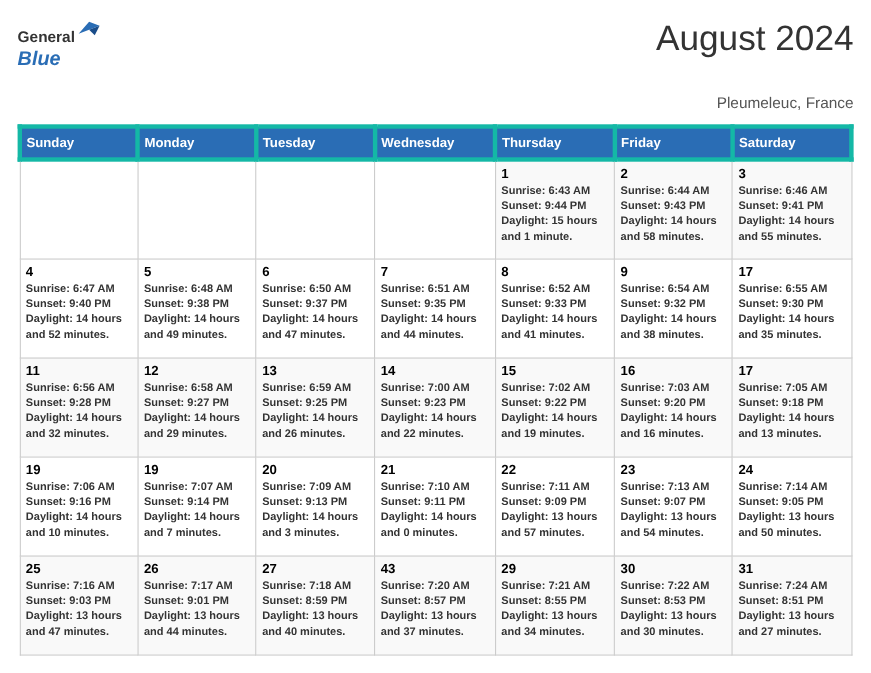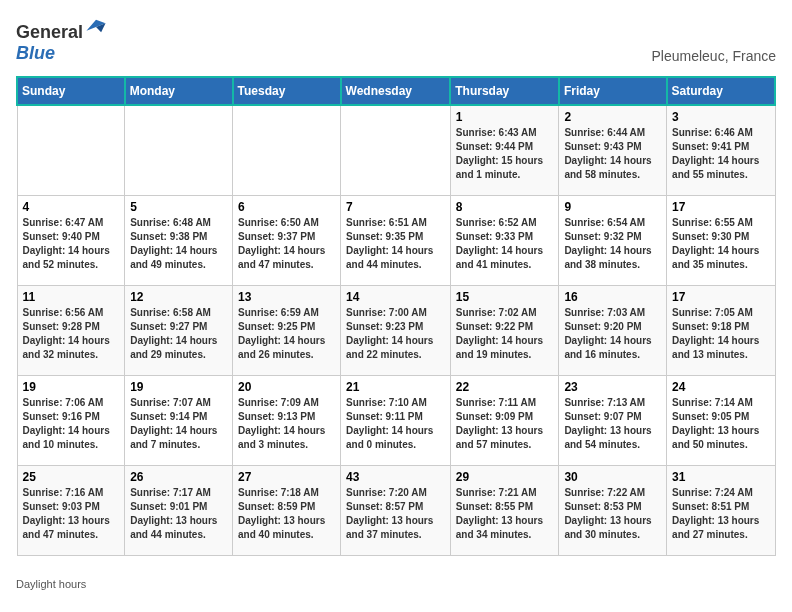--- a/index.html
+++ b/index.html
@@ -43,21 +43,21 @@
       border-collapse: collapse;
       font-size: 11px;
     }
     thead tr th {
       background: #2a6db5;
       color: #fff;
       padding: 6px 4px;
       text-align: left;
       font-size: 12px;
       font-weight: bold;
-      border: 2px solid #14b8a6;
+      border: 4px solid #14b8a6;
     }
     tbody tr td {
       border: 1px solid #ccc;
       vertical-align: top;
       padding: 4px 5px;
       height: 90px;
       width: 113px;
       background: #fff;
     }
     tbody tr:nth-child(odd) td {
@@ -83,28 +83,29 @@
       color: #555;
       margin-top: 22px;
     }
   </style>
 </head>
 <body>
 
 <div class="header">
   <div class="logo">
     <div>
-      <span style="font-size:18px;font-weight:bold;color:#333;">General</span><svg class="logo-icon" viewBox="0 0 30 30" xmlns="http://www.w3.org/2000/svg">
+      <span style="font-size:14px;font-weight:bold;color:#333;">General</span><svg class="logo-icon" viewBox="0 0 30 30" xmlns="http://www.w3.org/2000/svg">
           <polygon points="2,20 15,5 28,10 15,15" fill="#2a6db5"></polygon>
           <polygon points="15,15 28,10 22,22" fill="#1a4d8a"></polygon>
         </svg><br>
       <span style="font-size:18px;font-weight:bold;color:#2a6db5;font-style:italic;">Blue</span>
     </div>
   </div>
   <div class="title-block">
+    <div class="month-year">August 2024</div>
     <div class="location">Pleumeleuc, France</div>
   </div>
 </div>
 
 <table>
   <thead>
     <tr>
     <th>Sunday</th>
         <th>Monday</th>
         <th>Tuesday</th>

